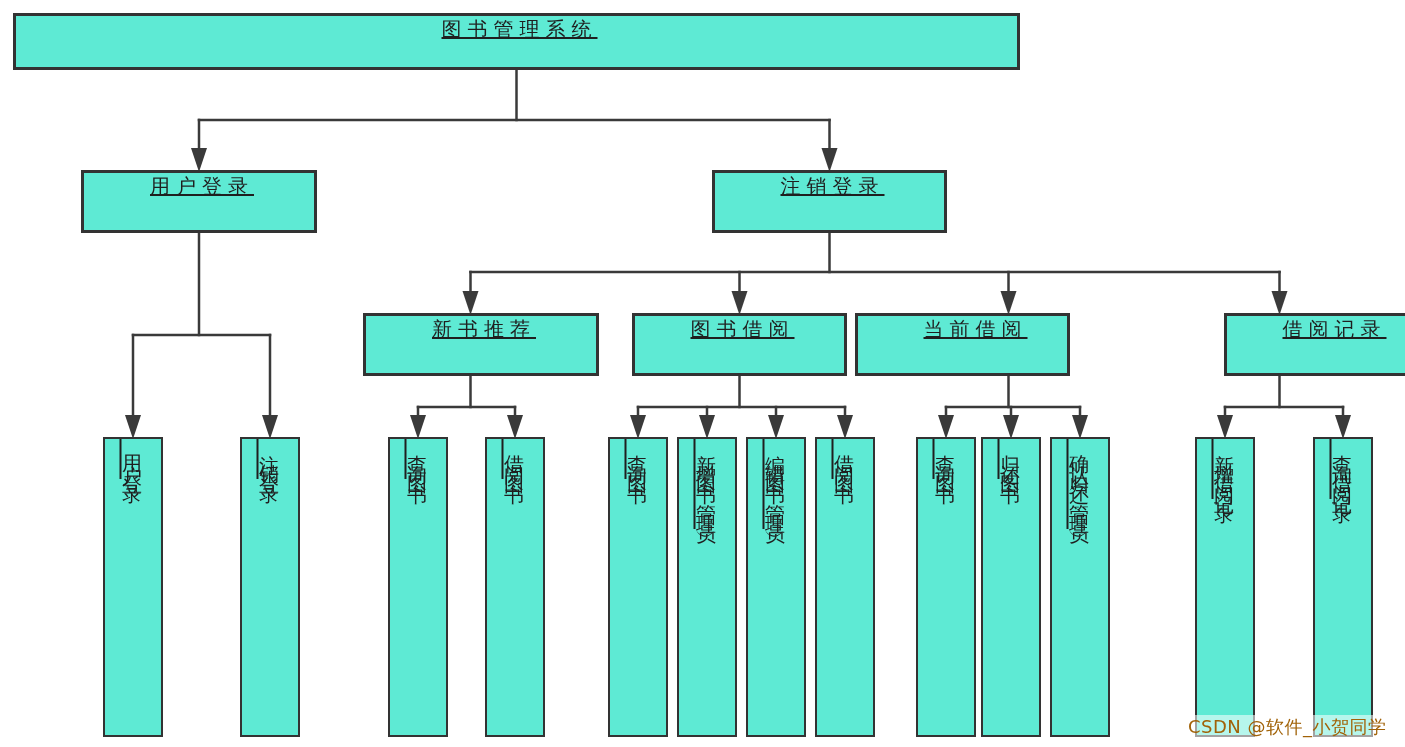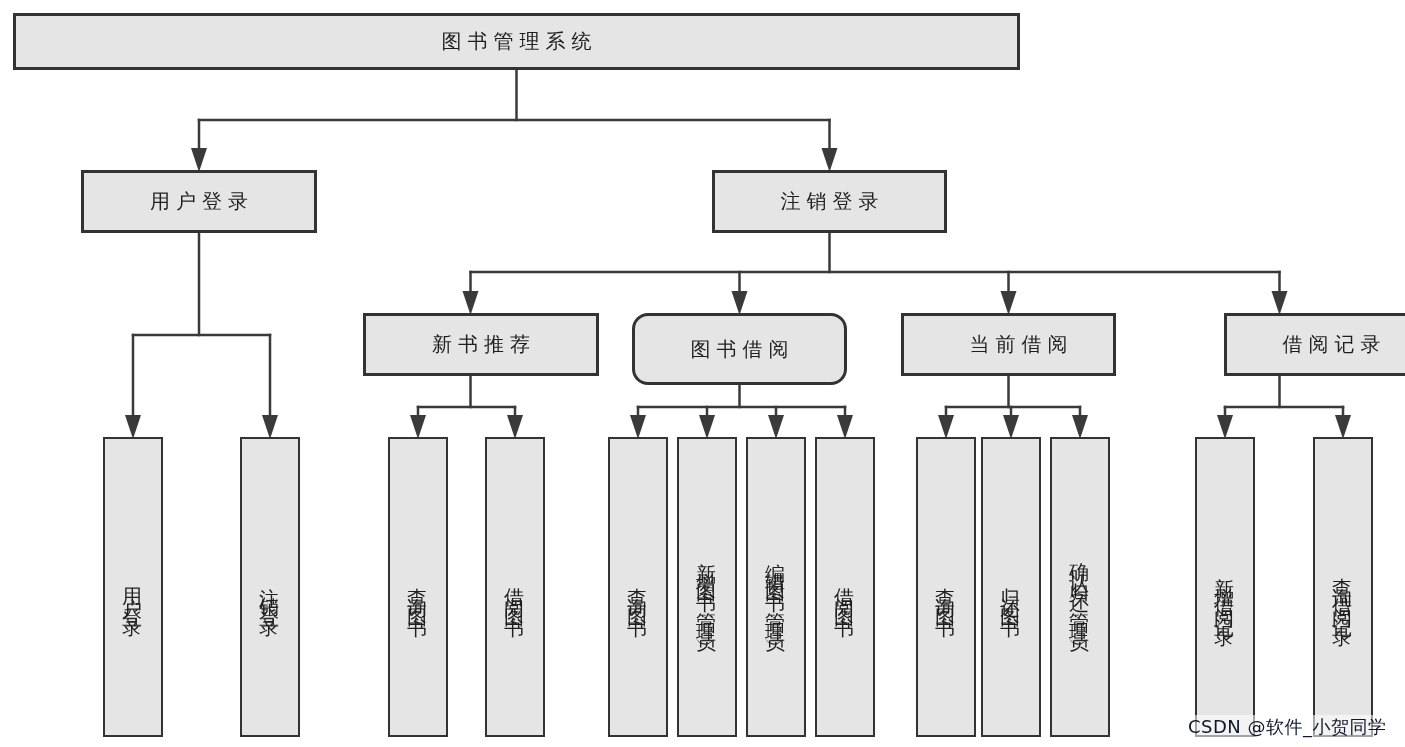--- a/index.html
+++ b/index.html
@@ -13,27 +13,28 @@
   }
   svg.wires {
     position: absolute;
     left: 0; top: 0;
     width: 1405px; height: 747px;
     z-index: 1;
   }
   .node {
     position: absolute;
     z-index: 2;
-    background: #e5e5e5;
+    background: #5eead4;
     border: 3px solid #333333;
     box-sizing: border-box;
     display: flex;
-    align-items: center;
+    align-items: flex-start;
     justify-content: center;
     color: #1f1f1f;
+    text-decoration: underline;
   }
   .node.h .lbl {
     font-size: 20px;
     letter-spacing: 6px;
     margin-right: -6px;   
     white-space: nowrap;
   }
   .node.v {
     border-width: 2.5px;
   }
@@ -123,24 +124,24 @@
   <div class="node h" id="n-user_login" style="left: 81px; top: 170px; width: 236px; height: 63px; color: rgb(31, 31, 31);">
     <span class="lbl">用户登录</span>
   </div>
   <div class="node h" id="n-book_mgmt" style="left: 712px; top: 170px; width: 235px; height: 63px; color: rgb(31, 31, 31);">
     <span class="lbl">注销登录</span>
   </div>
 
   <div class="node h" id="n-new_book" style="left: 363px; top: 313px; width: 236px; height: 63px; color: rgb(31, 31, 31);">
     <span class="lbl">新书推荐</span>
   </div>
-  <div class="node h" id="n-book_borrow" style="left: 632px; top: 313px; width: 215px; height: 72px; color: rgb(31, 31, 31); border-radius: 16px;">
+  <div class="node h" id="n-book_borrow" style="left: 632px; top: 313px; width: 215px; height: 63px; color: rgb(31, 31, 31);">
     <span class="lbl">图书借阅</span>
   </div>
-  <div class="node h" id="n-current_borrow" style="left: 901px; top: 313px; width: 215px; height: 63px; color: rgb(31, 31, 31); padding-left: 20px;">
+  <div class="node h" id="n-current_borrow" style="left: 855px; top: 313px; width: 215px; height: 63px; color: rgb(31, 31, 31); padding-left: 20px;">
     <span class="lbl">当前借阅</span>
   </div>
   <div class="node h" id="n-borrow_record" style="left: 1224px; top: 313px; width: 215px; height: 63px; color: rgb(31, 31, 31);">
     <span class="lbl">借阅记录</span>
   </div>
 
   <div class="node v" id="n-login_action" style="left: 103px; top: 437px; width: 60px; height: 300px; color: rgb(31, 31, 31);">
     <span class="lbl">用户登录</span>
   </div>
   <div class="node v" id="n-logout_action" style="left: 240px; top: 437px; width: 60px; height: 300px; color: rgb(31, 31, 31);">
@@ -177,14 +178,14 @@
     <span class="lbl">确认归还（管理员）</span>
   </div>
 
   <div class="node v" id="n-br_add" style="left: 1195px; top: 437px; width: 60px; height: 300px; color: rgb(31, 31, 31);">
     <span class="lbl">新增借阅记录</span>
   </div>
   <div class="node v" id="n-br_query" style="left: 1313px; top: 437px; width: 60px; height: 300px; color: rgb(31, 31, 31);">
     <span class="lbl">查询借阅记录</span>
   </div>
 
-  <div class="watermark" style="color: #0f172a;">CSDN @软件_小贺同学</div>
+  <div class="watermark" style="color: #a16207;">CSDN @软件_小贺同学</div>
 </div>
 
 </body></html>

